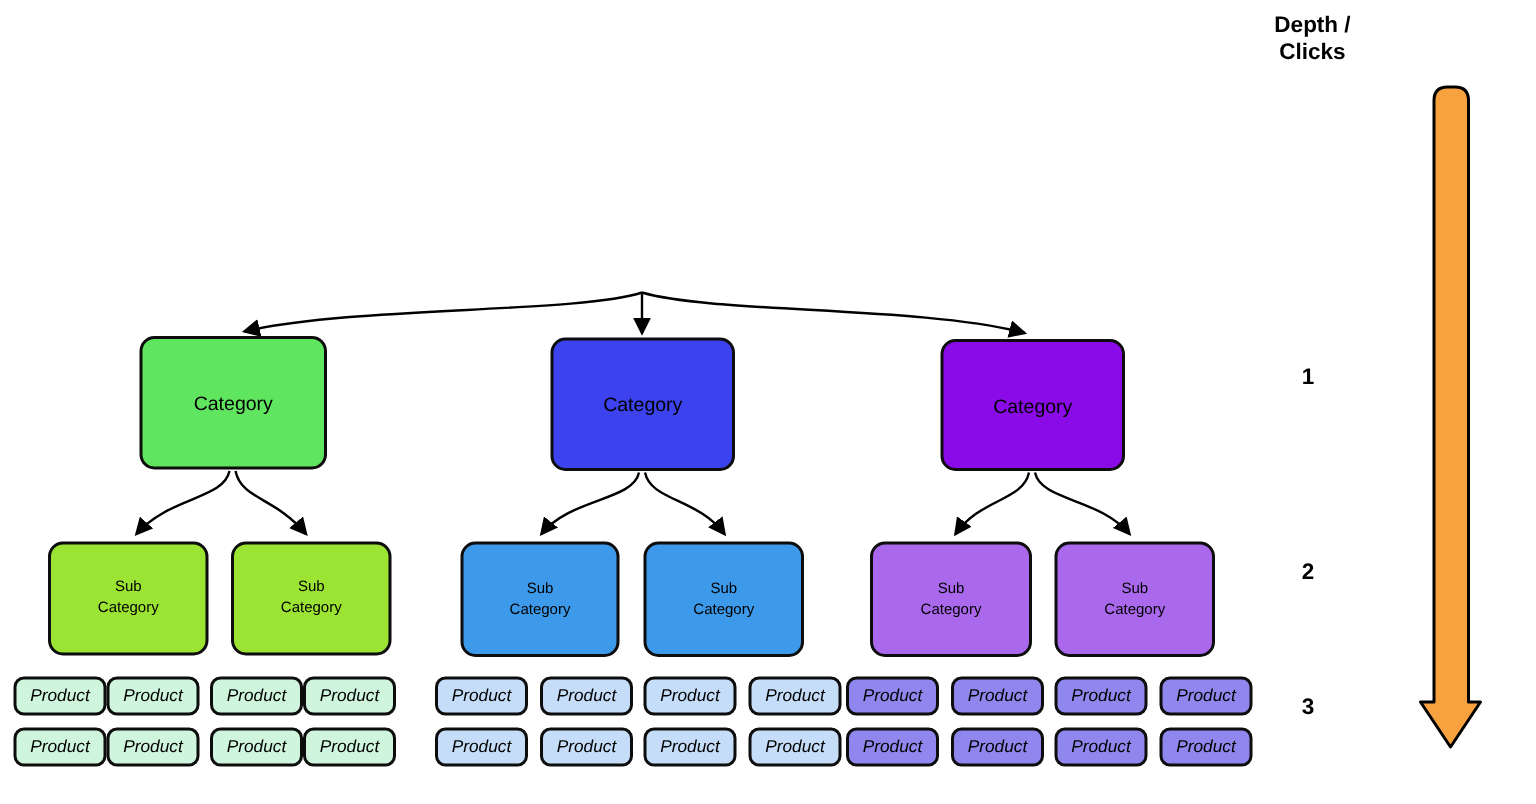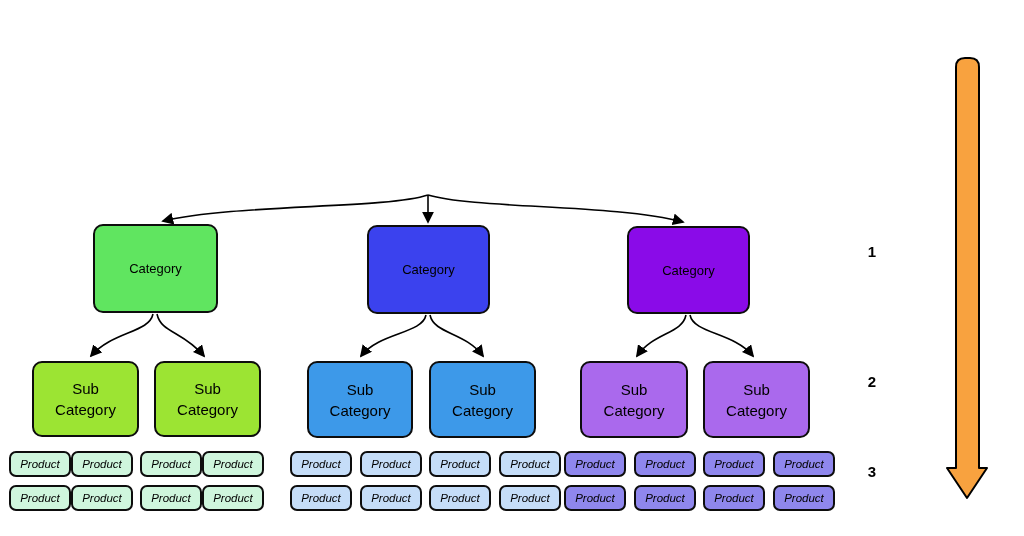--- a/index.html
+++ b/index.html
@@ -8,21 +8,21 @@
     font-family:"Liberation Sans", sans-serif; color:#000; overflow:hidden;
   }
   .connectors { position:absolute; left:0; top:0; pointer-events:none; }
   .box {
     position:absolute; box-sizing:border-box; border:2px solid #0d0d0d;
     display:flex; align-items:center; justify-content:center;
     text-align:center; color:#000;
   }
   .home { border-radius:8px; background:#FAF6C7; font-size:13px; }
   .cat  { border-radius:10px; font-size:13px; }
-  .sub  { border-radius:10px; font-size:15px; white-space:pre-line; line-height:1.4; }
+  .sub  { border-radius:10px; font-size:10px; white-space:pre-line; line-height:1.4; }
   .prod { border-radius:7px; font-size:11.5px; width:62px; height:26px;font-style:italic; }
   .c-green  { background:#60E560; }
   .c-blue   { background:#3B42EE; }
   .c-purple { background:#8A0BE8; }
   .s-green  { background:#9CE433; }
   .s-blue   { background:#3D99E9; }
   .s-purple { background:#AA69ED; }
   .p-green  { background:#CFF6DD; }
   .p-blue   { background:#C5DDF8; }
   .p-purple { background:#8F87ED; }
@@ -103,17 +103,19 @@
 
   <div class="box prod p-purple" style="left:564px; top:451px;">Product</div>
   <div class="box prod p-purple" style="left:634px; top:451px;">Product</div>
   <div class="box prod p-purple" style="left:703px; top:451px;">Product</div>
   <div class="box prod p-purple" style="left:773px; top:451px;">Product</div>
   <div class="box prod p-purple" style="left:564px; top:485px;">Product</div>
   <div class="box prod p-purple" style="left:634px; top:485px;">Product</div>
   <div class="box prod p-purple" style="left:703px; top:485px;">Product</div>
   <div class="box prod p-purple" style="left:773px; top:485px;">Product</div>
 
+  <div class="hdr hdr-depth">Depth /
+Clicks</div>
   <div class="lvl lvl-1">1</div>
   <div class="lvl lvl-2">2</div>
   <div class="lvl lvl-3">3</div>
 
 </div>
 
 </body></html>

